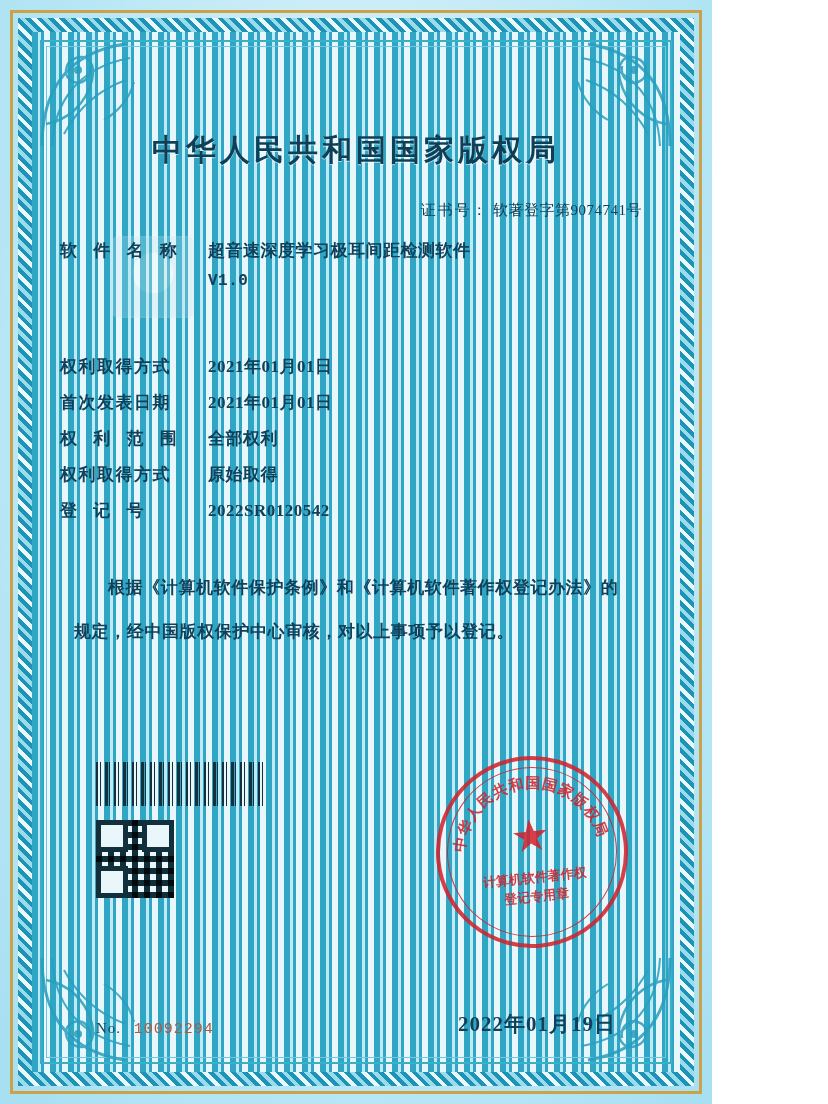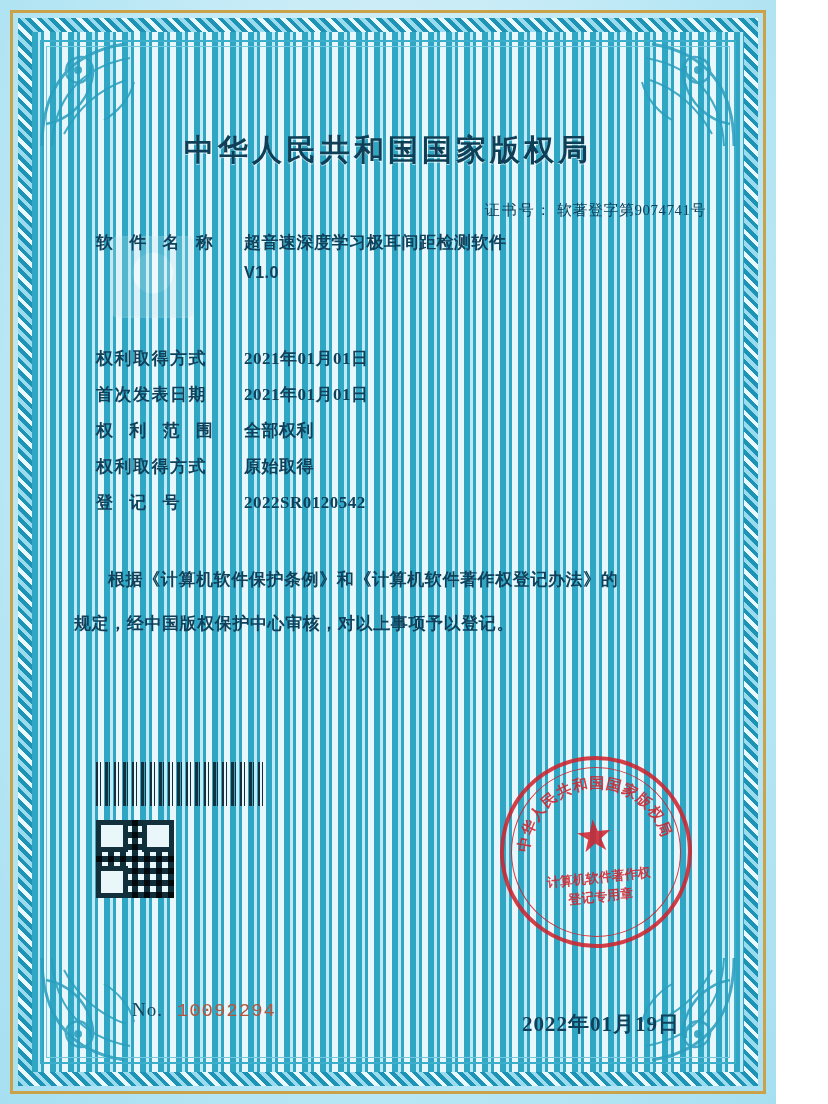--- a/index.html
+++ b/index.html
@@ -9,21 +9,21 @@
   }
   body {
     width: 828px;
     height: 1104px;
     font-family: "Liberation Serif", serif;
     overflow: hidden;
   }
 
   #certificate {
     position: relative;
-    width: 776px;
+    width: 712px;
     height: 1104px;
     background:
       radial-gradient(ellipse at 50% 38%, #dff4fb 0%, #cfeef8 38%, #b7e6f4 70%, #a6dff1 100%);
     box-sizing: border-box;
   }
 
   
   .border-outer {
     position: absolute;
     left: 10px; top: 10px; right: 10px; bottom: 10px;
@@ -98,22 +98,21 @@
     text-align: right;
     padding-right: 10px;
     font-size: 15px;
     color: #11405a;
     letter-spacing: .5px;
   }
   .cert-no .label { letter-spacing: 2px; }
   .cert-no .value { margin-left: 0; font-family: "Liberation Serif", serif; }
 
   .fields {
-    margin-top: 8px;
-    padding-left: 36px;
+    margin-top: 16px;
     color: #11405a;
   }
   .field-row {
     display: flex;
     align-items: flex-start;
     margin-bottom: 6px;
     font-size: 17px;
     line-height: 30px;
   }
   .field-label {
@@ -122,21 +121,21 @@
     font-weight: bold;
     letter-spacing: 6px;
     white-space: nowrap;
   }
   .field-label.tight { letter-spacing: 1.5px; }
   .field-value {
     flex: 1;
     font-weight: bold;
     letter-spacing: .5px;
   }
-  .field-value .line2 { display: block; font-family: Liberation Sans, sans-serif; font-size: 16px; }
+  .field-value .line2 { display: block; font-family: Liberation Mono, monospace; font-size: 16px; }
   .gap-lg { height: 30px; }
   .gap-md { height: 14px; }
 
   .statement {
     margin-top: 40px;
     padding: 0 14px 0 14px;
     font-size: 17px;
     line-height: 44px;
     color: #11405a;
     font-weight: bold;
@@ -232,25 +231,24 @@
     text-align: center;
     font-family: "Liberation Sans", sans-serif;
     font-size: 13px;
     font-weight: bold;
     line-height: 19px;
   }
 
   .footer-no {
     position: absolute;
     left: 96px;
-    bottom: 82px;
-    font-size: 19px;
+    bottom: 66px;
+    font-size: 15px;
     color: #16475e;
     letter-spacing: 1px;
-    margin-left: 36px;
   }
   .footer-no .num {
     margin-left: 8px;
     font-family: "Liberation Mono", monospace;
     color: #b5553c;
   }
   .footer-date {
     position: absolute;
     right: 96px;
     bottom: 66px;

